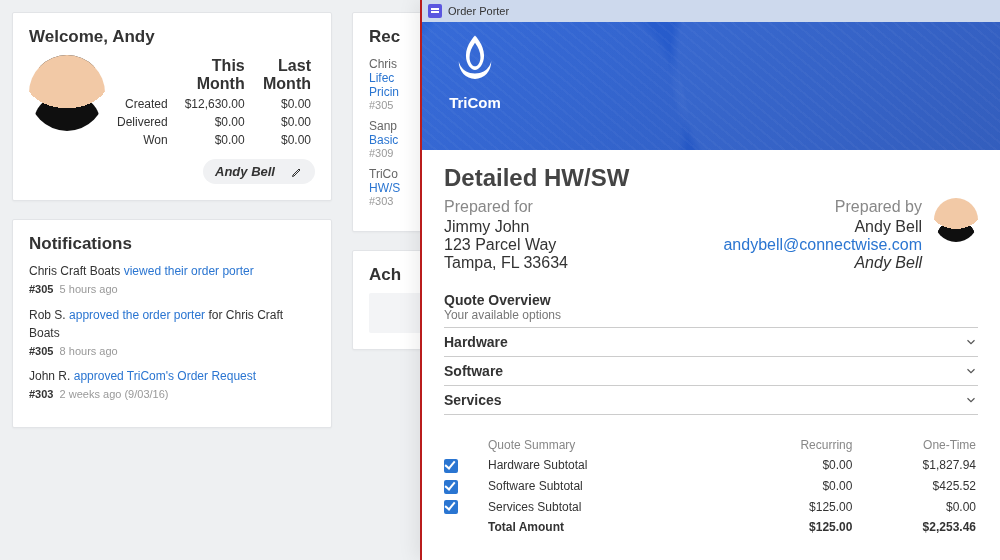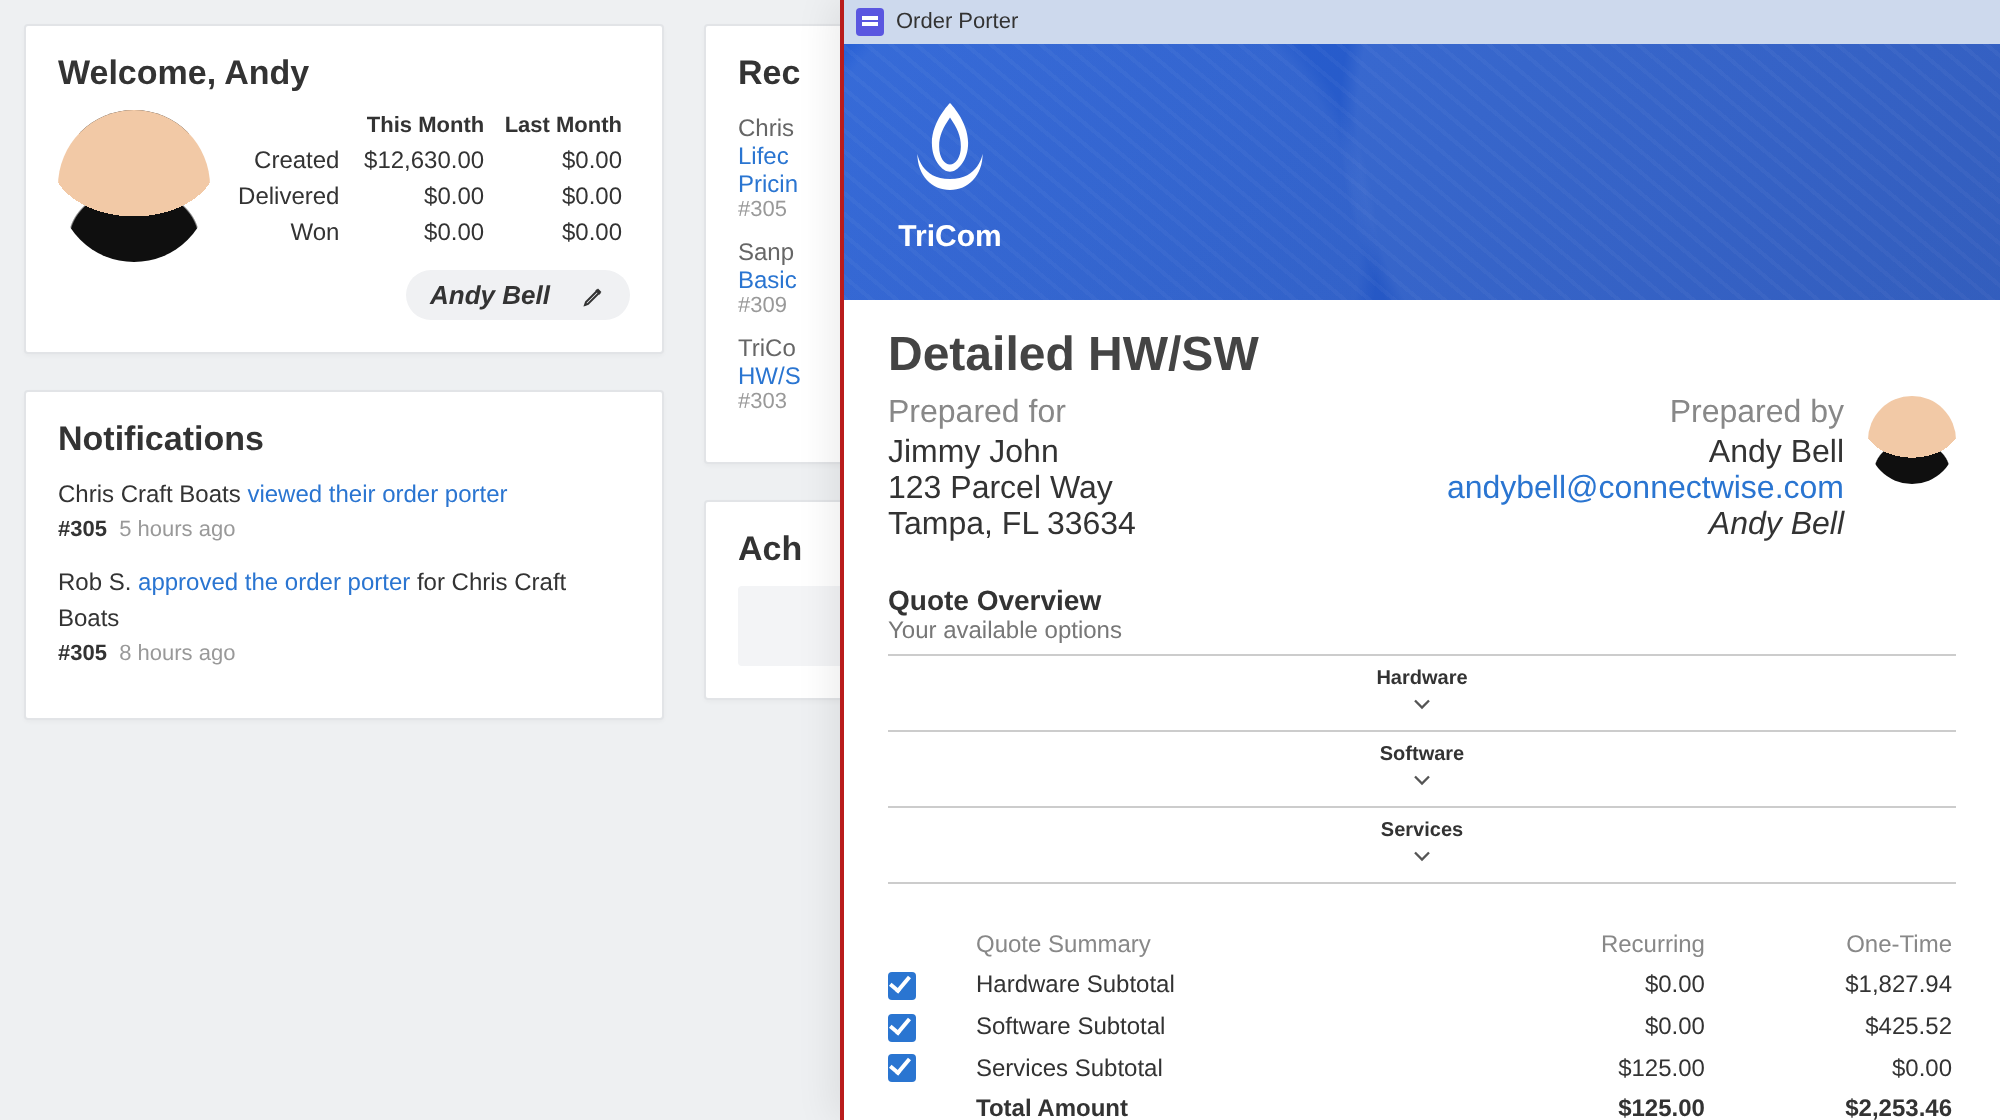--- a/index.html
+++ b/index.html
@@ -7,21 +7,21 @@
   .dashboard{display:flex;padding:12px;gap:20px;}
   .left{width:320px;display:flex;flex-direction:column;gap:18px;}
   .mid{width:250px;display:flex;flex-direction:column;gap:18px;}
   .card{background:#fff;border:1px solid #e2e4e7;border-radius:2px;padding:14px 16px 16px;box-shadow:0 1px 2px rgba(0,0,0,0.03);}
   .card h2{font-size:17px;font-weight:700;color:#333;margin-bottom:8px;}
   .welcome-body{display:flex;gap:8px;align-items:flex-start;}
   .avatar-lg{width:76px;height:76px;border-radius:50%;background:radial-gradient(circle at 50% 30%,#f2c9a6 0 28%,#1a1a1a 28% 45%,#fff 45%);position:relative;flex-shrink:0;}
   .avatar-lg::after{content:"";position:absolute;inset:0;border-radius:50%;background:radial-gradient(ellipse 55% 38% at 50% 32%,#f2c9a6 0 100%,transparent 100%),radial-gradient(ellipse 70% 55% at 50% 85%,#0f0f0f 0 60%,transparent 62%),radial-gradient(circle at 50% 18%,#5a3b23 0 23%,transparent 24%);}
   .stats{flex:1;}
   .stats table{width:100%;border-collapse:collapse;font-size:12px;}
-  .stats th{font-size:11px;font-weight:700;text-align:right;padding:2px 4px;}
+  .stats th{font-size:16px;font-weight:700;text-align:right;padding:2px 4px;}
   .stats td{text-align:right;padding:2px 4px;}
   .stats td.lbl{font-weight:400;text-align:right;padding-right:6px;font-size:12px;}
   .name-pill{display:flex;justify-content:flex-end;margin-top:10px;}
   .name-pill .pill{background:#f0f1f3;border-radius:16px;padding:5px 12px;display:inline-flex;align-items:center;gap:16px;font-style:italic;font-size:13px;font-weight:600;}
   .pencil{width:12px;height:12px;position:relative;font-style:normal;}
   .pencil svg{width:12px;height:12px;}
   .notif-item{font-size:12px;line-height:1.5;margin-bottom:8px;}
   .notif-item .meta{color:#999;font-size:11px;margin-top:1px;}
   .notif-who{color:#333;}
   .notif-action{color:#2a75d1;}
@@ -31,35 +31,35 @@
   .recent .row a{color:#2a75d1;text-decoration:none;display:block;}
   .recent .row .sub{color:#999;font-size:11px;}
   .ach-box{background:#f3f4f6;height:40px;border-radius:2px;}
   
   .op-window{position:absolute;left:420px;top:0;width:580px;height:560px;background:#fff;border-left:2px solid #b91c1c;box-shadow:-4px 0 18px rgba(0,0,0,0.08);}
   .op-titlebar{height:22px;background:#cdd9ed;display:flex;align-items:center;font-size:11px;color:#333;padding:0 6px;gap:6px;}
   .op-ico{width:14px;height:14px;background:#5a56e0;border-radius:2px;position:relative;}
   .op-ico::after{content:"";position:absolute;left:3px;top:4px;width:8px;height:2px;background:#fff;box-shadow:0 3px 0 #fff;}
   .op-banner{height:128px;background:linear-gradient(135deg,#2a62d6,#2250b8);position:relative;overflow:hidden;color:#fff;}
   .op-banner::before{content:"";position:absolute;inset:0;background:radial-gradient(circle at 75% 30%,rgba(255,255,255,0.08) 0 40%,transparent 42%),radial-gradient(circle at 20% 80%,rgba(255,255,255,0.06) 0 30%,transparent 32%),repeating-linear-gradient(40deg,rgba(255,255,255,0.03) 0 2px,transparent 2px 8px);}
-  .brand{position:absolute;left:24px;top:24px;display:flex;flex-direction:column;align-items:center;gap:6px;}
+  .brand{position:absolute;left:24px;top:8px;display:flex;flex-direction:column;align-items:center;gap:6px;}
   .flame-icon{width:58px;height:58px;}
   .brand-name{font-size:15px;font-weight:600;}
   .op-content{padding:14px 22px 0;}
   .op-content h1{font-size:24px;font-weight:700;color:#444;margin-bottom:6px;}
   .prep{display:flex;gap:12px;font-size:16px;color:#666;margin-bottom:20px;}
   .prep .col-l{flex:1;}
   .prep .col-r{flex:1;text-align:right;}
   .prep .lbl{color:#888;margin-bottom:2px;}
   .prep .val{color:#333;}
   .prep a{color:#2a75d1;text-decoration:none;}
   .avatar-sm{width:44px;height:44px;border-radius:50%;background:radial-gradient(ellipse 55% 38% at 50% 32%,#f2c9a6 0 100%,transparent 100%),radial-gradient(ellipse 70% 55% at 50% 85%,#0f0f0f 0 60%,transparent 62%),radial-gradient(circle at 50% 18%,#5a3b23 0 23%,transparent 24%),#fff;}
   .qo-title{font-size:14px;font-weight:700;color:#333;}
   .qo-sub{font-size:12px;color:#777;margin-bottom:6px;}
-  .accordion-row{border-top:1px solid #ccc;border-bottom:1px solid #ccc;padding:6px 0;display:flex;justify-content:space-between;align-items:center;font-size:10px;font-weight:600;color:#333;cursor:pointer;margin-top:-1px;flex-direction:column;}
+  .accordion-row{border-top:1px solid #ccc;border-bottom:1px solid #ccc;padding:6px 0;display:flex;justify-content:space-between;align-items:center;font-size:14px;font-weight:600;color:#333;cursor:pointer;margin-top:-1px;}
   .chev{width:14px;height:14px;}
   .summary{margin-top:20px;}
   .summary table{width:100%;border-collapse:collapse;font-size:12px;}
   .summary th{font-size:12px;font-weight:400;color:#888;text-align:right;padding:3px 2px;}
   .summary th.ql{text-align:left;font-weight:400;padding-left:24px;}
   .summary td{text-align:right;padding:3px 2px;color:#333;}
   .summary td.it{text-align:left;padding-left:24px;}
   .summary tr.total td{font-weight:700;}
   .cb{width:14px;height:14px;background:#2a75d1;display:inline-block;position:relative;vertical-align:middle;border-radius:2px;}
   .cb::after{content:"";position:absolute;left:3px;top:0px;width:4px;height:8px;border:solid #fff;border-width:0 2px 2px 0;transform:rotate(40deg);}
@@ -115,20 +115,21 @@
           </div>
         </div>
       </div>
     </div>
 
     <div class="card">
       <h2>Notifications</h2>
       <div id="notif-list">
           <div class="notif-item"><span class="notif-who">Chris Craft Boats</span> <span class="notif-action">viewed their order porter</span><span></span><div class="meta"><span class="notif-tag">#305</span>&nbsp;&nbsp;<span>5 hours ago</span></div></div>
           <div class="notif-item"><span class="notif-who">Rob S.</span> <span class="notif-action">approved the order porter</span><span> for Chris Craft Boats</span><div class="meta"><span class="notif-tag">#305</span>&nbsp;&nbsp;<span>8 hours ago</span></div></div>
+          <div class="notif-item"><span class="notif-who">John R.</span> <span class="notif-action">approved TriCom's Order Request</span><span></span><div class="meta"><span class="notif-tag">#303</span>&nbsp;&nbsp;<span>2 weeks ago (9/03/16)</span></div></div>
         </div>
     </div>
   </div>
 
   <div class="mid">
     <div class="card recent">
       <h2>Rec</h2>
       <div id="recent-list">
           <div class="row">
             <div>Chris</div>

